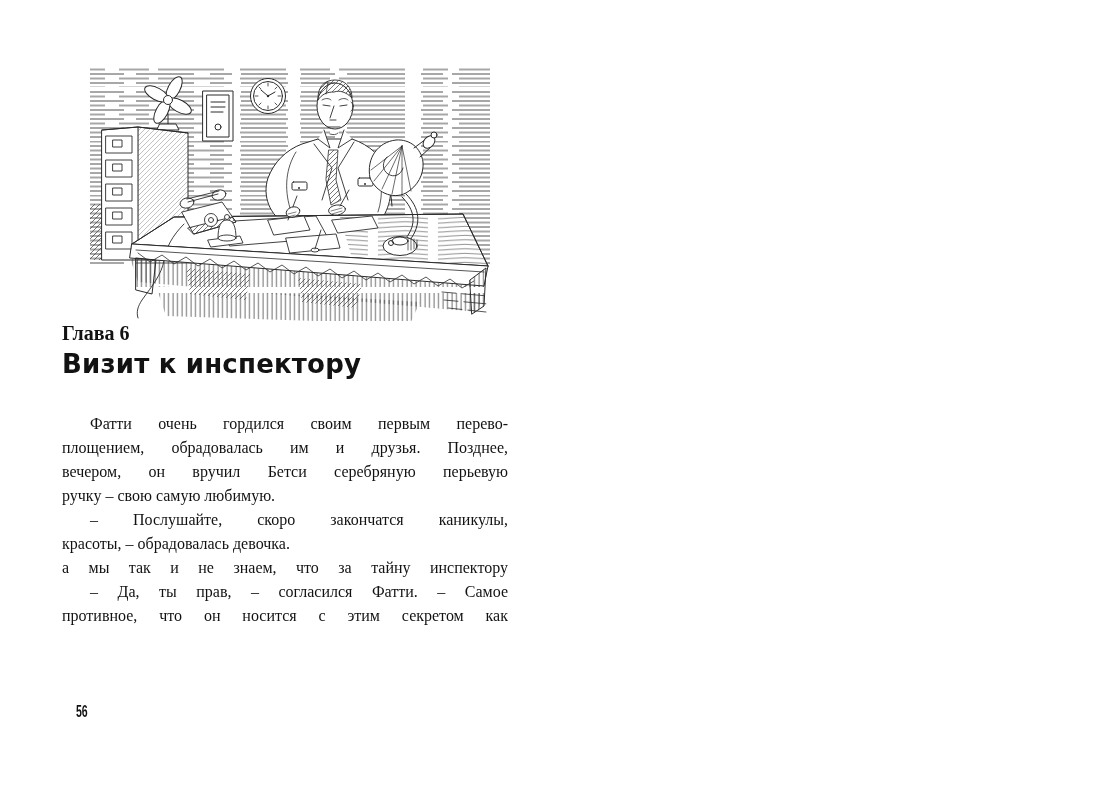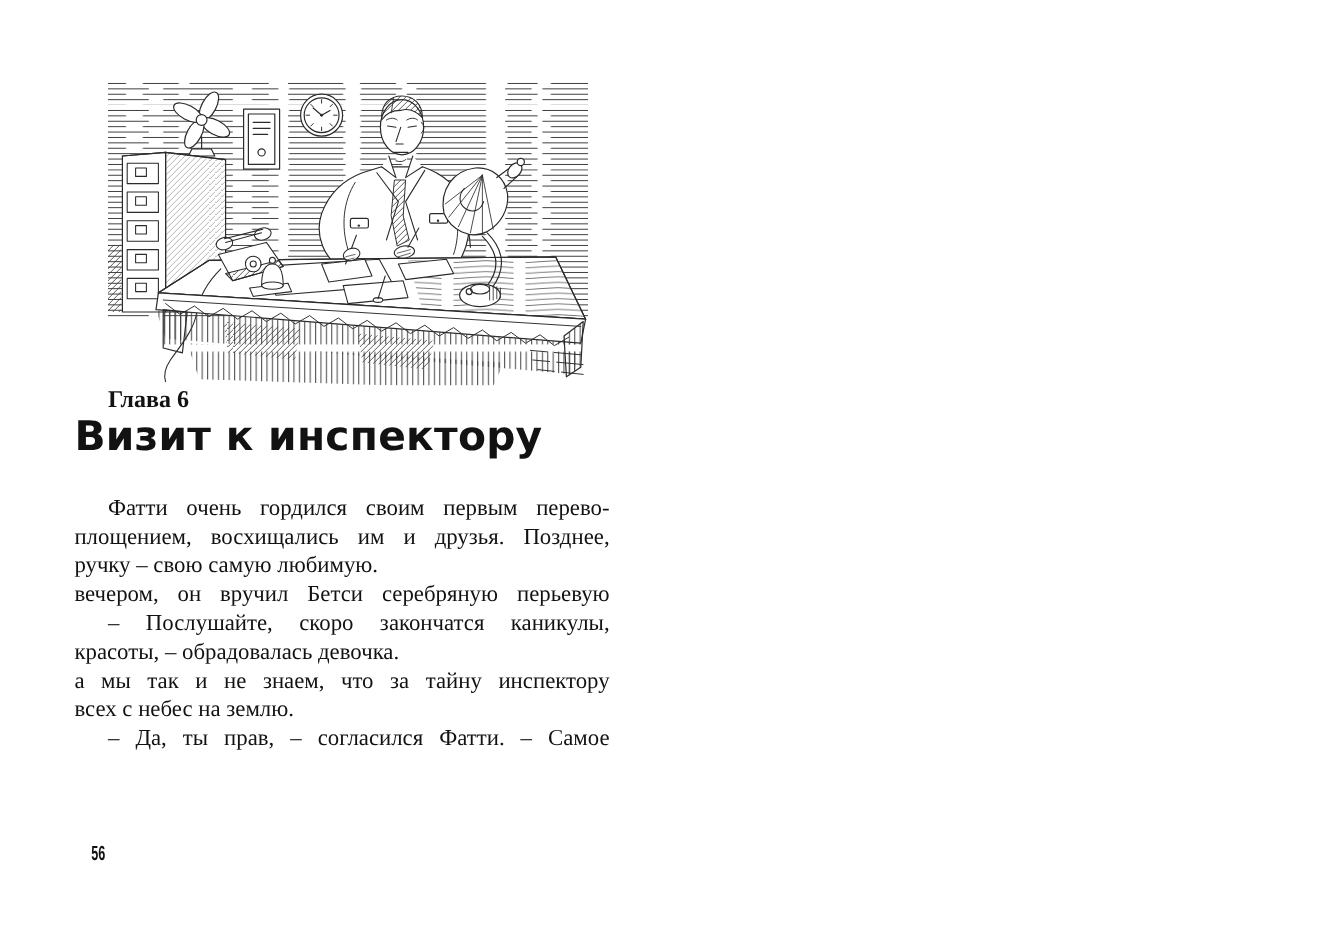--- a/index.html
+++ b/index.html
@@ -7,25 +7,25 @@
        font-family:"Liberation Serif", serif;color:#121212;}
   .page{position:absolute;top:0;height:786px;}
   #left-page{left:0;width:550px;}
   #right-page{left:550px;width:550px;}
 
   .illustration{position:absolute;left:88px;top:54px;width:404px;height:272px;}
   .illustration svg{width:100%;height:100%;}
 
   .heading{position:absolute;left:62px;top:320px;width:446px;}
   .chapter-label{font-family:"Liberation Serif", serif;font-weight:700;
-                 font-size:20px;line-height:26px;margin-left:28px;}
+                 font-size:20px;line-height:26px;}
   .chapter-title{font-family:"DejaVu Sans", sans-serif;font-weight:800;
-                 font-size:34px;line-height:36px;letter-spacing:0.2px;}
-
-  .textcol{position:absolute;font-size:19px;line-height:24px;}
+                 font-size:26px;line-height:36px;letter-spacing:0.2px;}
+
+  .textcol{position:absolute;font-size:16px;line-height:24px;}
   #left-text{left:62px;top:412px;width:446px;}
 
   .line{text-align:justify;text-align-last:justify;white-space:normal;
         -moz-text-align-last:justify;}
   .line.end{text-align-last:left;-moz-text-align-last:left;}
   .line.indent{text-indent:28px;}
 
   .pagenum{position:absolute;top:702px;font-family:"Liberation Sans", sans-serif;
            font-weight:700;font-size:17px;transform:scaleX(0.62);
            transform-origin:left center;letter-spacing:0;}
@@ -250,28 +250,28 @@
     </svg>
   </div>
 
   <div class="heading">
     <div class="chapter-label">Глава 6</div>
     <div class="chapter-title">Визит к инспектору</div>
   </div>
 
   <div class="textcol" id="left-text">
       <div class="line indent">Фатти очень гордился своим первым перево-</div>
-      <div class="line">площением, восхищались им и друзья. Позднее,</div>
+      <div class="line">площением, обрадовалась им и друзья. Позднее,</div>
+      <div class="line">вечером, он вручил Бетси серебряную перьевую</div>
       <div class="line end">ручку – свою самую любимую.</div>
-      <div class="line">вечером, он вручил Бетси серебряную перьевую</div>
       <div class="line indent">– Послушайте, скоро закончатся каникулы,</div>
       <div class="line end">красоты, – обрадовалась девочка.</div>
       <div class="line">а мы так и не знаем, что за тайну инспектору</div>
-      <div class="line end">всех с небес на землю.</div>
       <div class="line indent">– Да, ты прав, – согласился Фатти. – Самое</div>
+      <div class="line">противное, что он носится с этим секретом как</div>
     </div>
 
   <div class="pagenum" id="pagenum-left">56</div>
 </div>
 
 <div class="page" id="right-page">
   
 
   
 </div>

